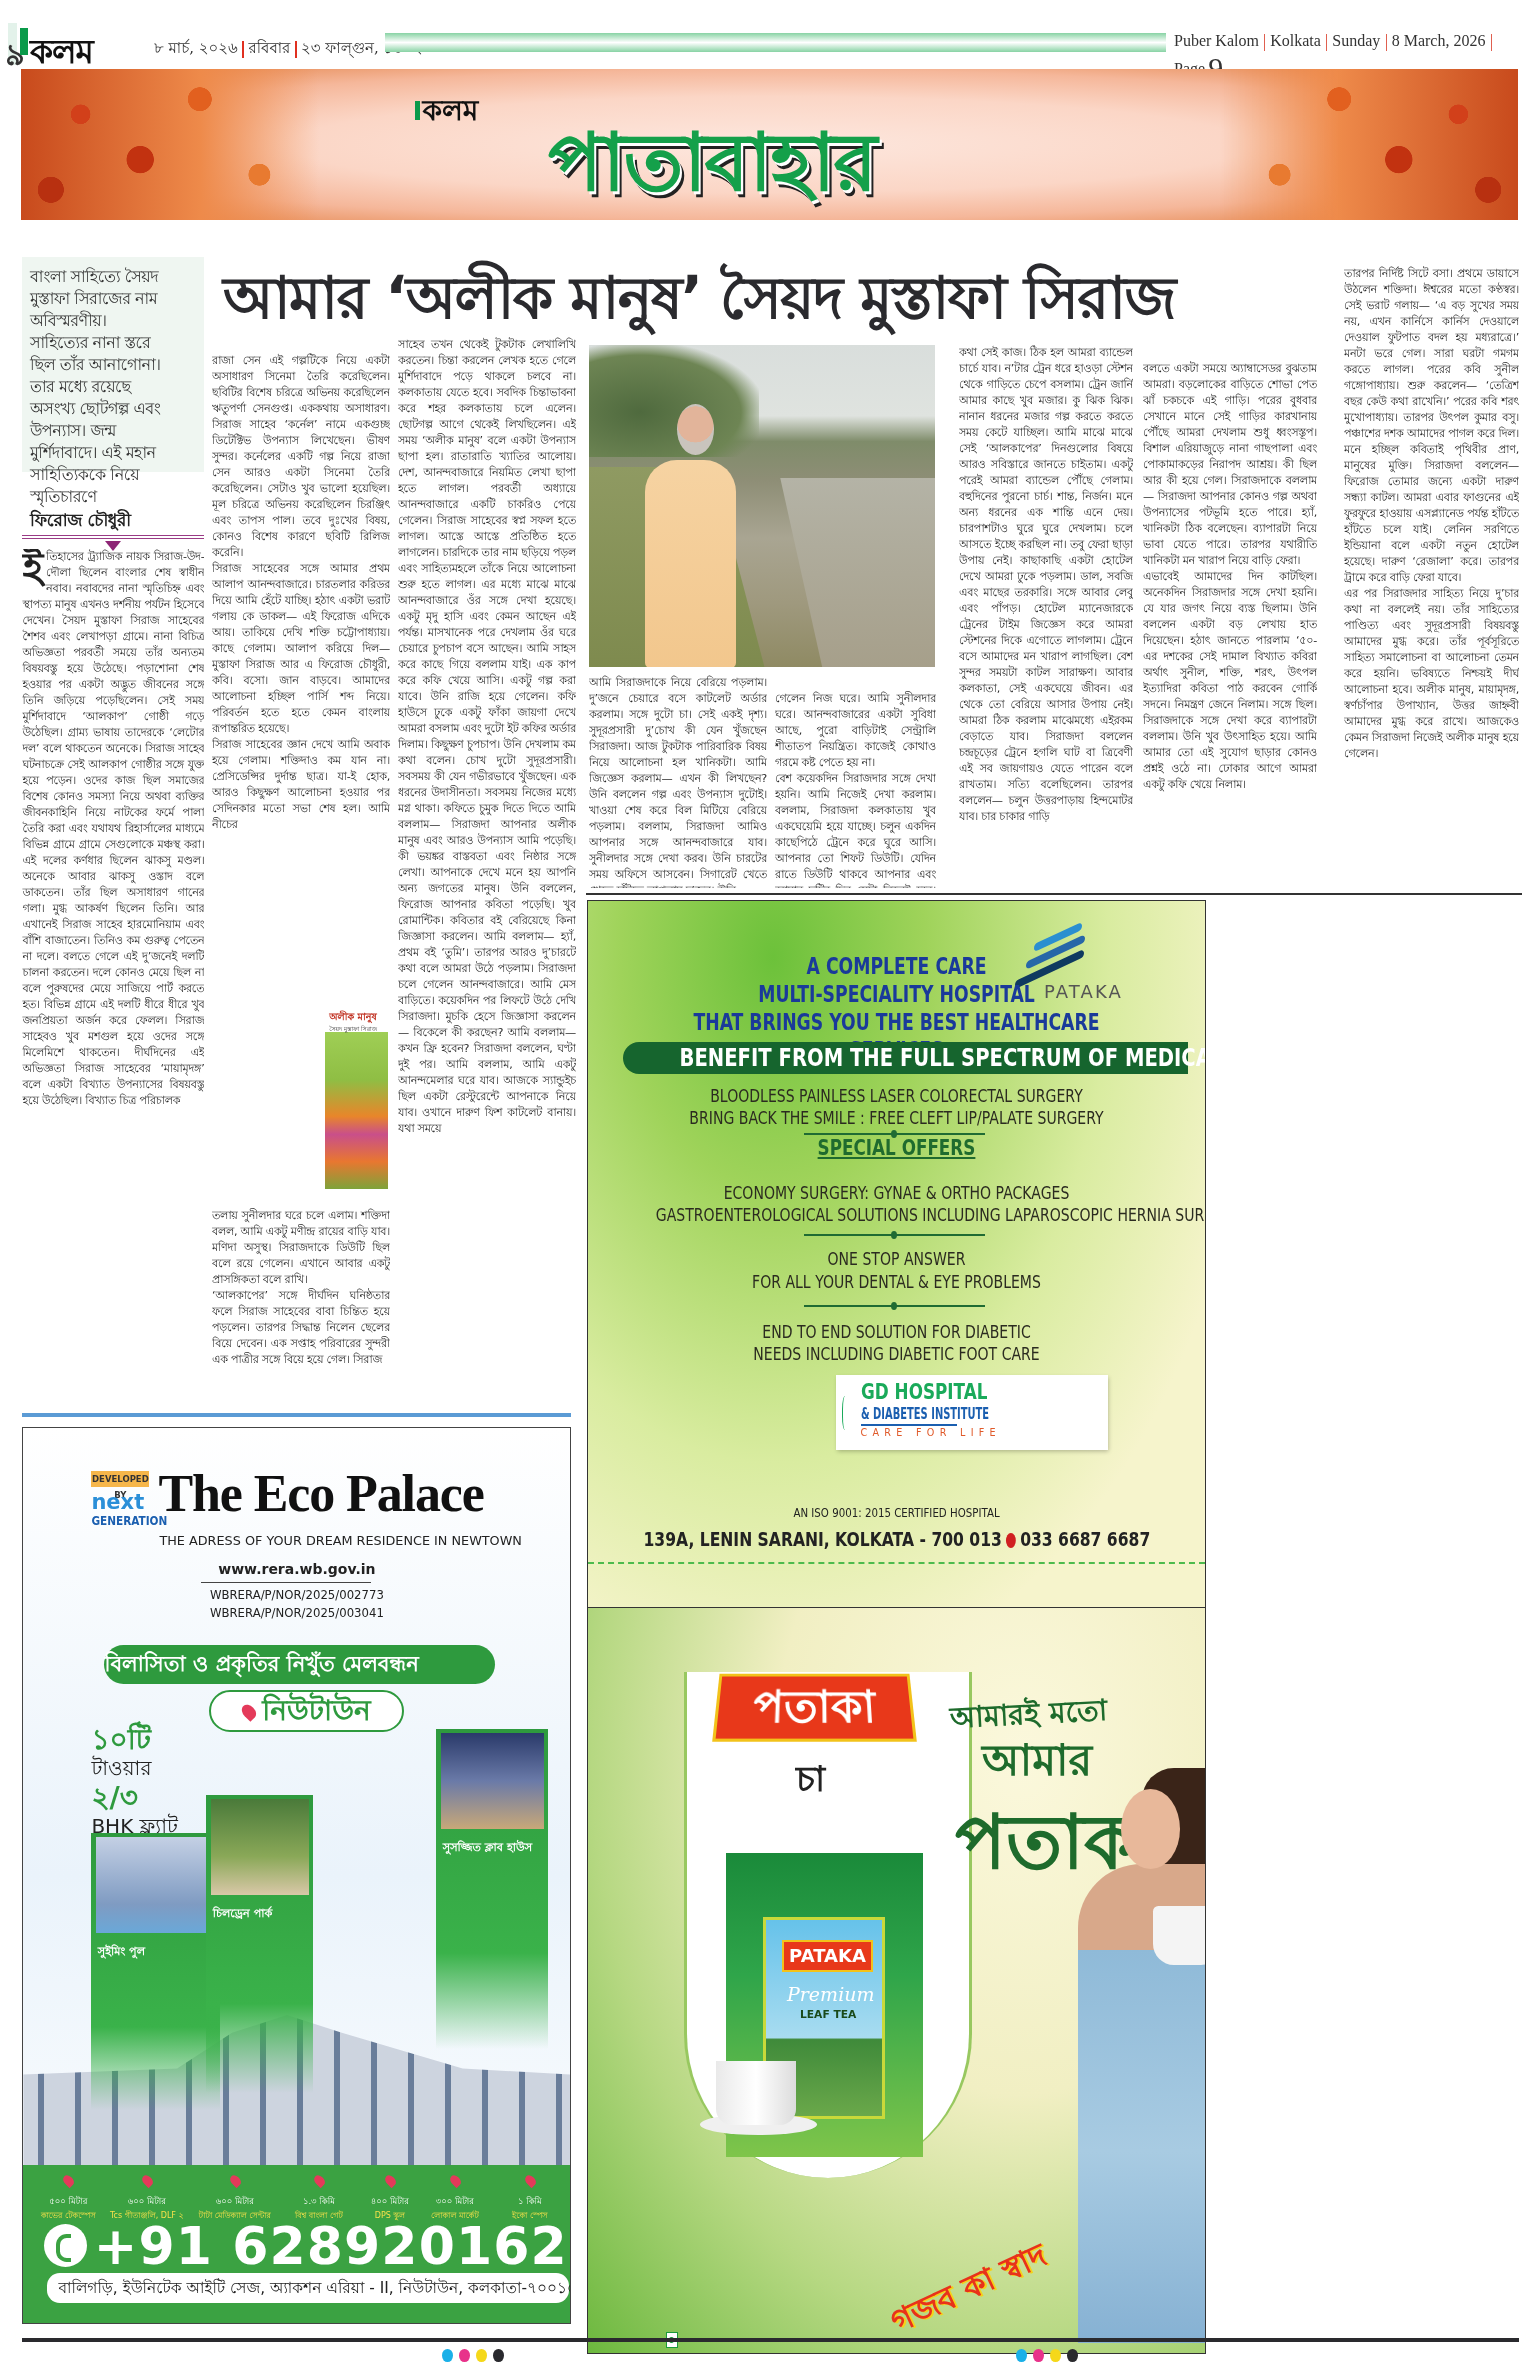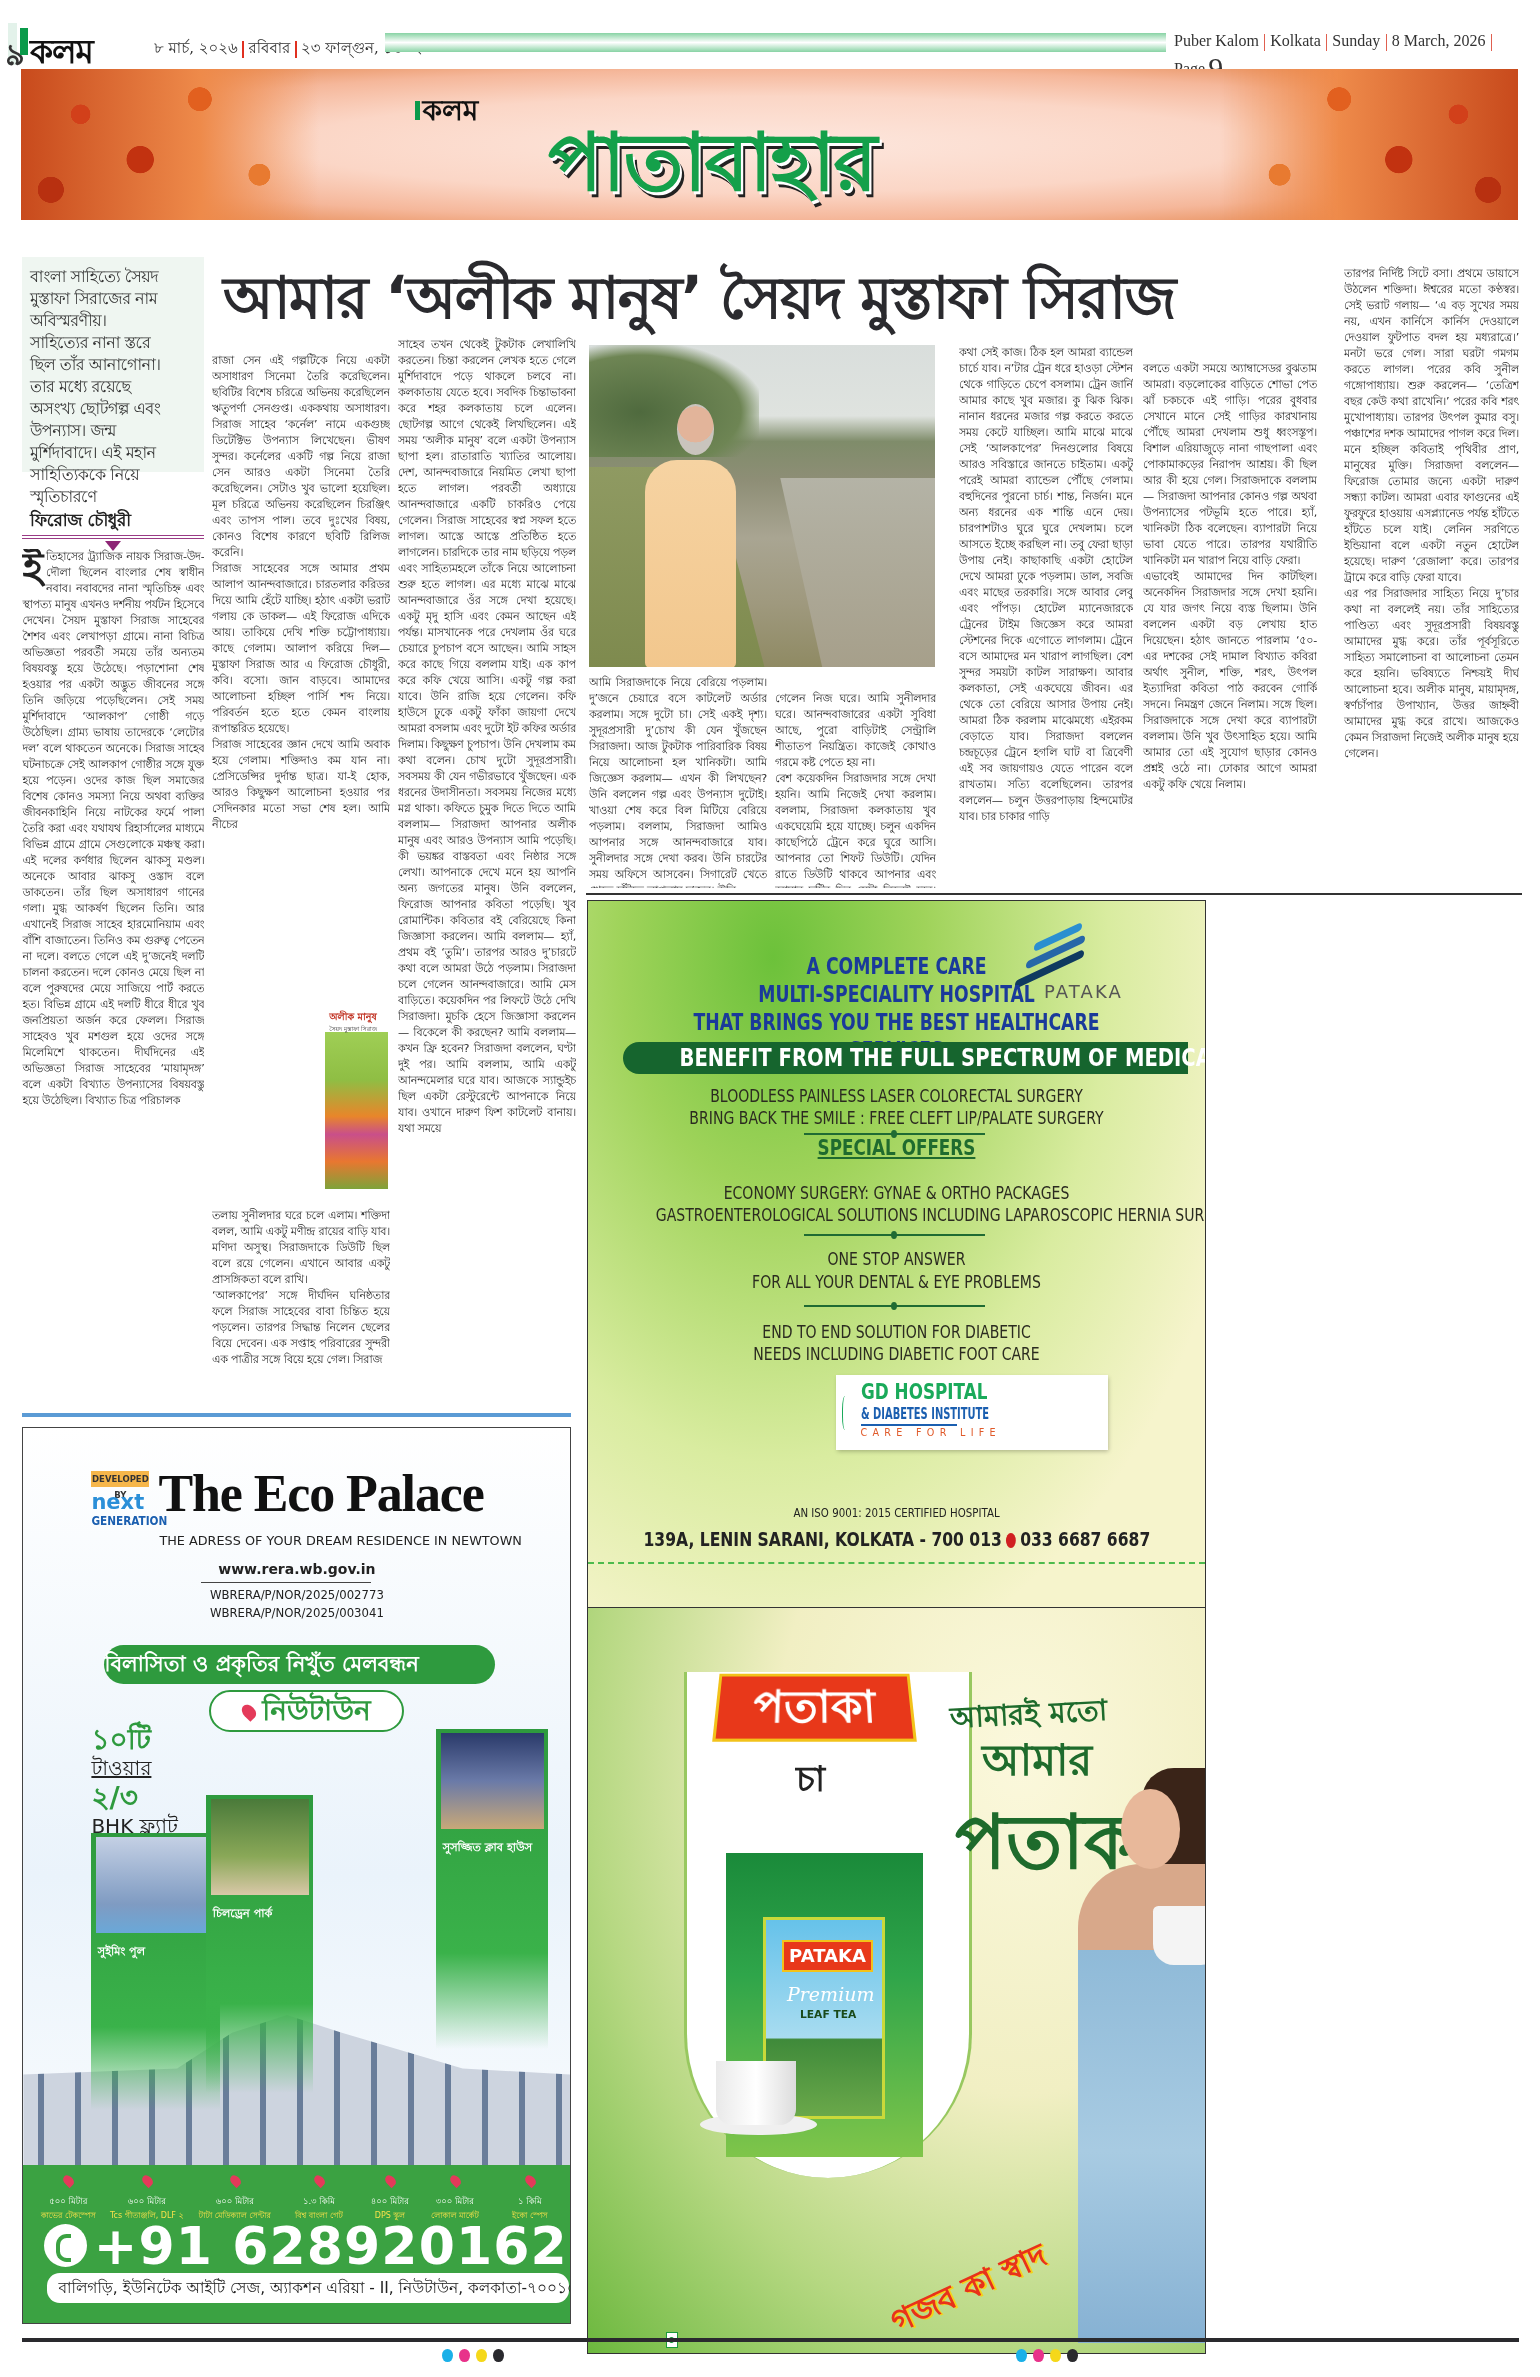--- a/index.html
+++ b/index.html
@@ -132,21 +132,21 @@
   .eco-title { position:absolute; left: 135px; top: 36px; font: bold 52px "Liberation Serif", "DejaVu Serif", serif; color: #111; letter-spacing: -1.1px; }
   .eco-sub { position:absolute; left: 136px; top: 105px; font: 12.8px "DejaVu Sans", sans-serif; color: #222; }
   .eco-url { position:absolute; left: 0; width: 100%; top: 133px; text-align:center; font: bold 14px "DejaVu Sans", sans-serif; color:#222; }
   .eco-url-rule { position:absolute; left: 178px; top: 154px; width: 170px; height: 1.1px; background: #444; }
   .eco-rera { position:absolute; left: 0; width: 100%; text-align:center; font: 11.7px "DejaVu Sans", sans-serif; color:#222; }
   .eco-pill { position:absolute; left: 81px; top: 217px; width: 391px; height: 39px; background: #2e9a3e; border-radius: 20px; text-align:left; font: bold 21px/39px "DejaVu Sans", sans-serif; color: #fff; }
   .eco-loc { position:absolute; left: 186px; top: 262px; width: 195px; height: 42px; border: 2.1px solid #2e9a3e; border-radius: 21px; background:#fff; font: bold 28px/37px "DejaVu Sans", sans-serif; color:#2e9a3e; text-align:center; }
   .eco-loc .pin { display:inline-block; width:11.7px; height:16px; background:#e43a5a; border-radius: 50% 50% 50% 0; transform: rotate(-45deg); margin-right: 7.5px; vertical-align: middle; }
   .eco-stats { position:absolute; left: 68px; top: 296px; }
   .eco-stats .g { font: bold 28px "DejaVu Sans", sans-serif; color: #2e9a3e; line-height: 31px; }
-  .eco-stats .b { font: 20px "DejaVu Sans", sans-serif; color: #222; line-height: 27px; text-decoration: underline; }
+  .eco-stats .b { font: 20px "DejaVu Sans", sans-serif; color: #222; line-height: 27px; }
   .eco-panel { position:absolute; background: linear-gradient(#2e9a3e, #3ab24a 70%, rgba(58,178,74,0)); }
   .eco-panel .pic { position:absolute; left:4.3px; top:4.3px; right:4.3px; height: 96px; }
   .eco-panel .cap { position:absolute; left: 6.4px; font: bold 11.2px "DejaVu Sans", sans-serif; color:#fff; white-space: nowrap; }
   .eco-bldg { position:absolute; left: 0; top: 581px; width: 549px; height: 298px; background:
     repeating-linear-gradient(90deg, #c9d0dc 0 15px, #5a6f8f 15px 21px, #c9d0dc 21px 37px),
     linear-gradient(#d9dde6, #bfc6d3); opacity: .9; clip-path: polygon(0 22%, 28% 20%, 38% 8%, 48% 2%, 58% 8%, 80% 20%, 100% 22%, 100% 100%, 0 100%); }
   .eco-car { position:absolute; left: 158px; top: 826px; width: 96px; height: 32px; background: #e8cf6a; border-radius: 21px 32px 7.5px 7.5px; }
   .eco-strip { position:absolute; left:0; top: 737px; width: 549px; height: 160px; background:#3ba242; }
   .eco-near { position:absolute; top: 747px; width: 75px; text-align:center; }
   .eco-near .pin { display:block; margin: 0 auto 3.2px; width: 8.5px; height: 11.7px; background:#e43a5a; border-radius: 50% 50% 50% 0; transform: rotate(-45deg); }

